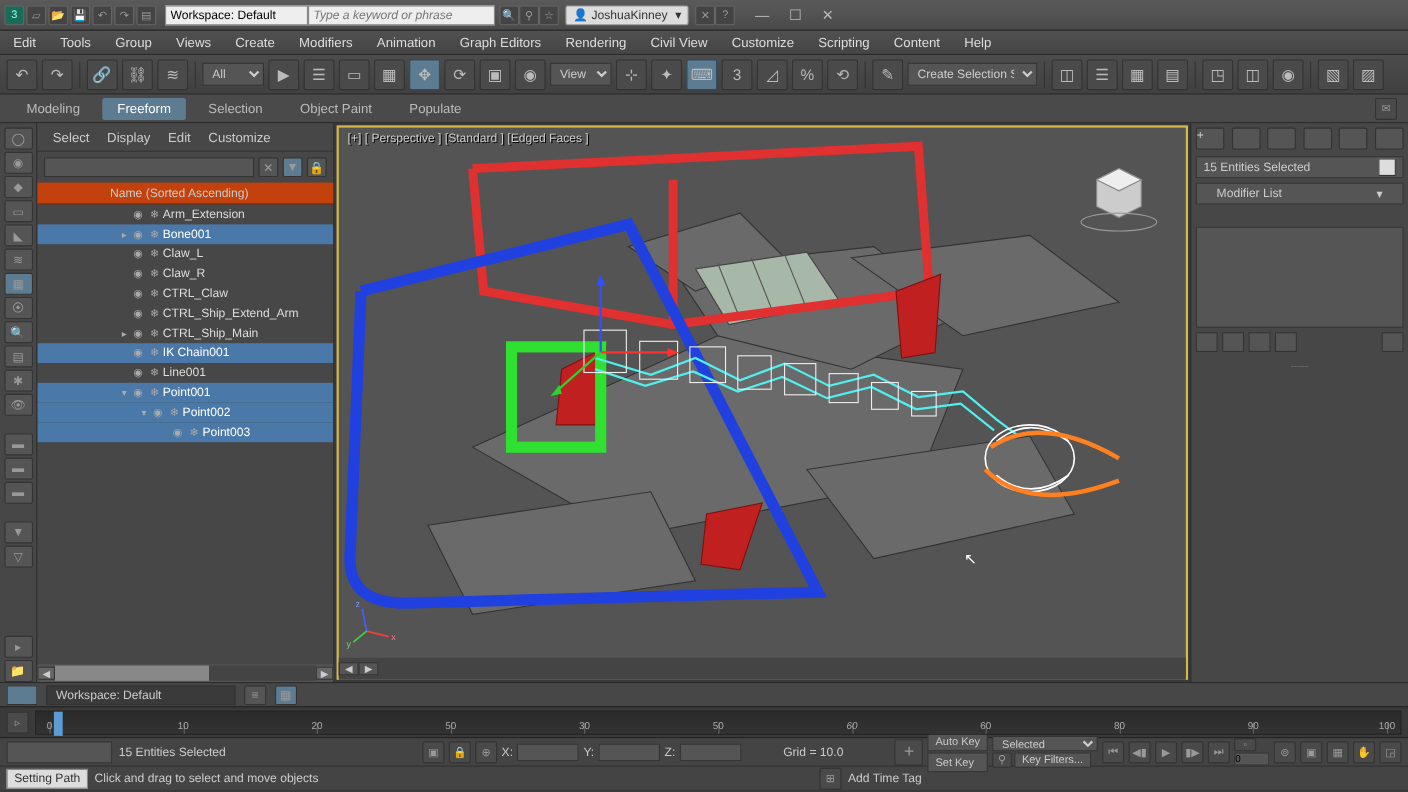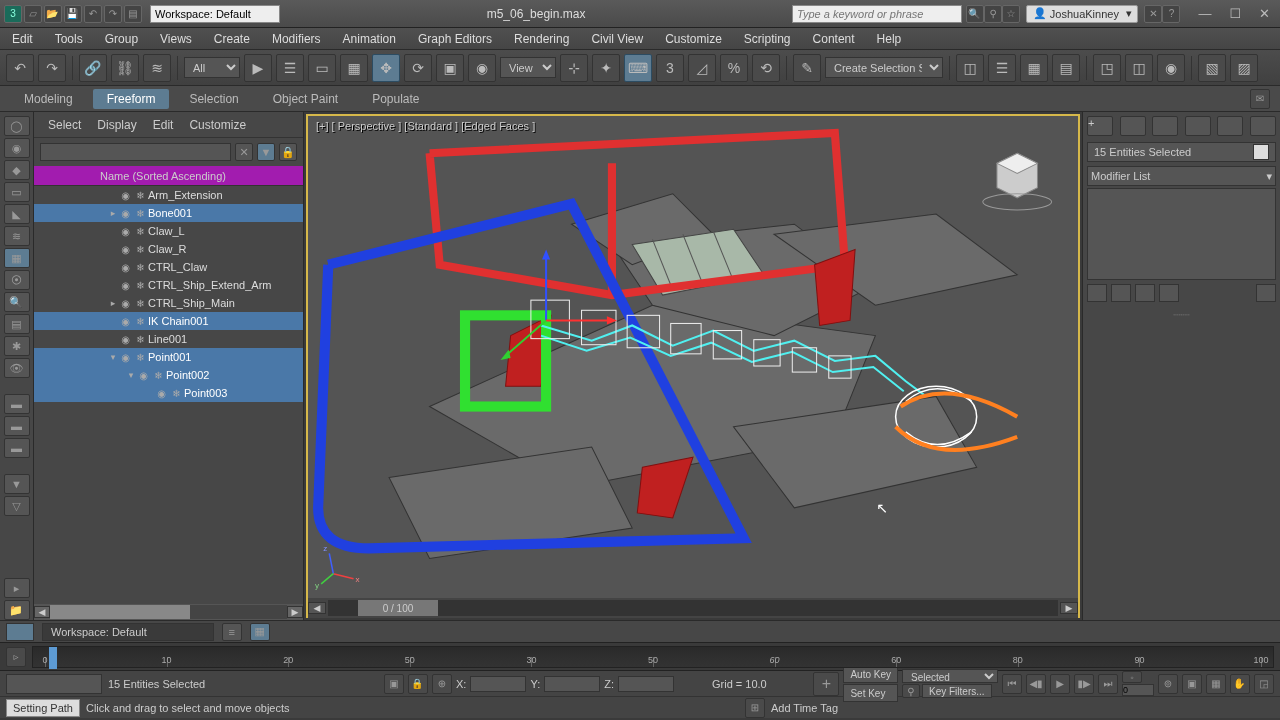--- a/index.html
+++ b/index.html
@@ -24,21 +24,21 @@
 .ribbon .tab { padding:3px 14px; color:#bbb; }
 .ribbon .tab.active { background:#5d7c92; color:#fff; border-radius:2px;}
 .main { display:flex; height:508px; }
 .left-tools { width:34px; background:#474747; display:flex; flex-direction:column; align-items:center; padding-top:4px; gap:2px; border-right:1px solid #2a2a2a; }
 .lt-btn { width:26px; height:20px; background:#555; border:1px solid #333; border-radius:2px; font-size:11px; display:flex; align-items:center; justify-content:center; color:#999; }
 .lt-spacer { flex:1; }
 .scene-panel { width:270px; background:#474747; border-right:1px solid #2a2a2a; display:flex; flex-direction:column; }
 .scene-tabs { height:26px; display:flex; align-items:center; gap:16px; padding:0 14px; color:#ccc; font-size:12px; border-bottom:1px solid #333;}
 .scene-search { height:28px; display:flex; align-items:center; padding:0 6px; gap:4px;}
 .scene-search input { flex:1; background:#555; border:1px solid #333; height:18px; padding:0 4px; color:#ccc; }
-.scene-header { height:20px; background:#a21caf; padding:0 10px 0 66px; display:flex; align-items:center; font-size:11px; border-bottom:1px solid #333;}
+.scene-header { height:20px; background:#c2410c; padding:0 10px 0 66px; display:flex; align-items:center; font-size:11px; border-bottom:1px solid #333;}
 .scene-list { flex:1; overflow:auto; }
 .scene-row { height:18px; display:flex; align-items:center; font-size:11px; color:#ddd; }
 .scene-row.sel { background:#4a78a8; color:#fff; }
 .scene-row .indent { display:inline-block; }
 .scene-row .exp { width:10px; text-align:center; color:#aaa; font-size:9px; }
 .scene-row .eye, .scene-row .frz { width:15px; text-align:center; color:#aaa; font-size:10px; }
 .scene-hscroll { height:16px; background:#555; display:flex; align-items:center; }
 .scene-hscroll .arrow { width:16px; text-align:center; background:#666; border:1px solid #333; font-size:9px;}
 .scene-hscroll .track { flex:1; background:#444; height:14px; position:relative;}
 .scene-hscroll .thumb { position:absolute; left:0; width:140px; height:14px; background:#888; }
@@ -47,21 +47,21 @@
 .vp-cursor { position:absolute; right:190px; bottom:100px; color:#fff; font-size:14px;}
 .vp-frame { position:absolute; left:0; right:0; bottom:-2px; height:20px; background:#444; display:flex; align-items:center;}
 .vp-frame .arrow { width:18px; text-align:center; background:#555; border:1px solid #333; font-size:9px; }
 .vp-frame .slider-area { flex:1; position:relative; height:16px; background:#333; margin:0 2px;}
 .vp-frame .thumb { position:absolute; left:30px; width:80px; height:16px; background:#777; display:flex; align-items:center; justify-content:center; font-size:10px;}
 .right-panel { width:198px; background:#474747; border-left:1px solid #2a2a2a; display:flex; flex-direction:column; padding:4px;}
 .rp-top-icons { height:22px; display:flex; gap:4px; justify-content:space-between; margin-bottom:4px;}
 .rp-top-icons .ico { width:26px; height:20px; background:#555; border:1px solid #333; border-radius:2px; }
 .rp-selinfo { background:#555; border:1px solid #333; height:20px; display:flex; align-items:center; padding:0 6px; font-size:11px; margin-bottom:4px;}
 .rp-selinfo .swatch { width:16px; height:16px; background:#ddd; margin-left:auto; border:1px solid #333;}
-.rp-modlist { background:#555; border:1px solid #333; height:20px; display:flex; align-items:center; padding:0 3px; font-size:11px; margin-bottom:2px;}
+.rp-modlist { background:#555; border:1px solid #333; height:20px; display:flex; align-items:center; padding:0 18px; font-size:11px; margin-bottom:20px;}
 .rp-stack { height:92px; background:#555; border:1px solid #333; margin-bottom:4px;}
 .rp-icons2 { display:flex; gap:4px; margin-bottom:4px;}
 .rp-icons2 .ico { width:20px; height:18px; background:#555; border:1px solid #333;}
 .timeline { height:28px; background:#3a3a3a; display:flex; align-items:center; padding:0 6px; gap:2px; border-top:1px solid #222;}
 .tl-icon { width:20px; height:20px; background:#4a4a4a; border:1px solid #333; border-radius:2px; font-size:10px; display:flex; align-items:center; justify-content:center; color:#999;}
 .tl-ruler { flex:1; height:22px; background:linear-gradient(#2a2a2a,#333); position:relative; margin-left:4px; border:1px solid #222;}
 .tl-ruler .tick { position:absolute; bottom:0; width:1px; height:10px; background:#666;}
 .tl-ruler .lbl { position:absolute; bottom:2px; font-size:9px; color:#aaa; transform:translateX(-50%);}
 .tl-ruler .cursor { position:absolute; left:16px; top:0; width:8px; height:22px; background:#5d9bd4; }
 .status { height:26px; background:#444; display:flex; align-items:center; padding:0 6px; gap:6px; border-top:1px solid #222; font-size:11px;}
@@ -86,21 +86,20 @@
   <div class="tb-left">
     <div class="tb-icon" style="background:#1a6b5a;color:#8fd;">3</div>
     <div class="tb-icon">▱</div>
     <div class="tb-icon">📂</div>
     <div class="tb-icon">💾</div>
     <div class="tb-icon">↶</div>
     <div class="tb-icon">↷</div>
     <div class="tb-icon">▤</div>
     <span class="workspace"><input class="workspace-input" style="width: 130px;" value="Workspace: Default"></span>
   </div>
-  <div class="filename">m5_06_begin.max</div>
   <input class="search" placeholder="Type a keyword or phrase" style="">
   <div class="tb-icon" style="margin-left:4px">🔍</div>
   <div class="tb-icon">⚲</div>
   <div class="tb-icon">☆</div>
   <div class="user">
     <span>👤</span>
     <span>JoshuaKinney</span>
     <span style="margin-left:4px">▾</span>
   </div>
   <div class="tb-icon">✕</div>
@@ -400,23 +399,20 @@
 
       <g transform="translate(700,50)">
         <polygon points="0,-20 20,-10 20,14 0,24 -20,14 -20,-10" fill="#ccc" stroke="#888"></polygon>
         <polygon points="0,-20 20,-10 0,0 -20,-10" fill="#eee" stroke="#888"></polygon>
         <ellipse cx="0" cy="28" rx="34" ry="8" fill="none" stroke="#999"></ellipse>
       </g>
     </svg>
     <div class="vp-cursor">↖</div>
     <div class="vp-frame">
       <div class="arrow">◀</div>
-      <div class="slider-area">
-          <div class="thumb">0 / 100</div>
-        </div>
       <div class="arrow">▶</div>
     </div>
   </div>
 
   <div class="right-panel">
     <div class="rp-top-icons">
       <div class="ico">+</div>
       <div class="ico"></div>
       <div class="ico"></div>
       <div class="ico"></div>

